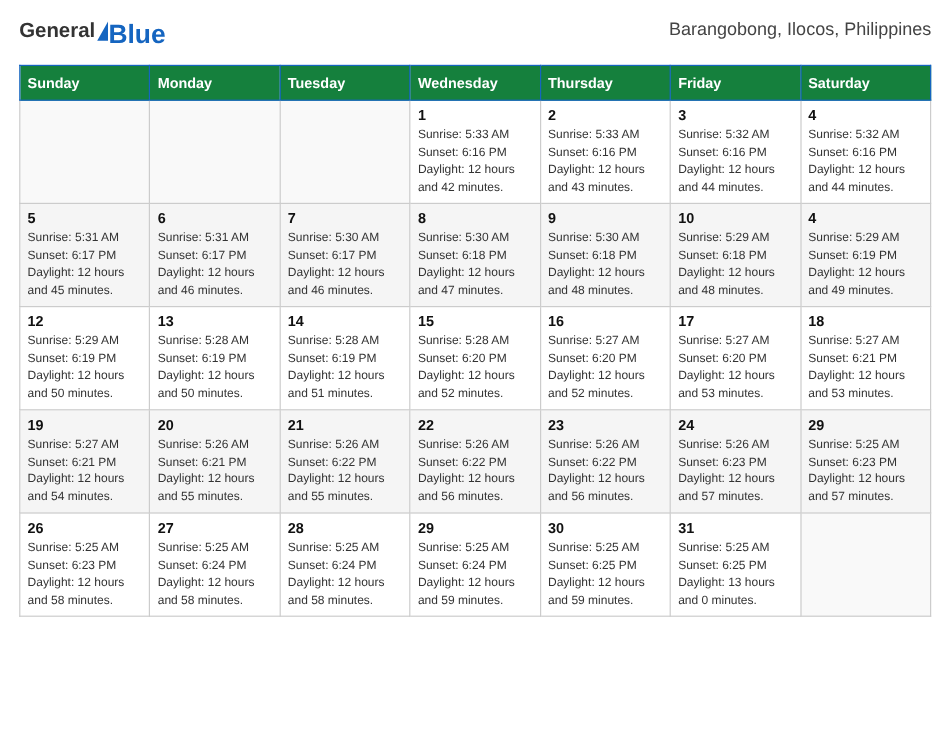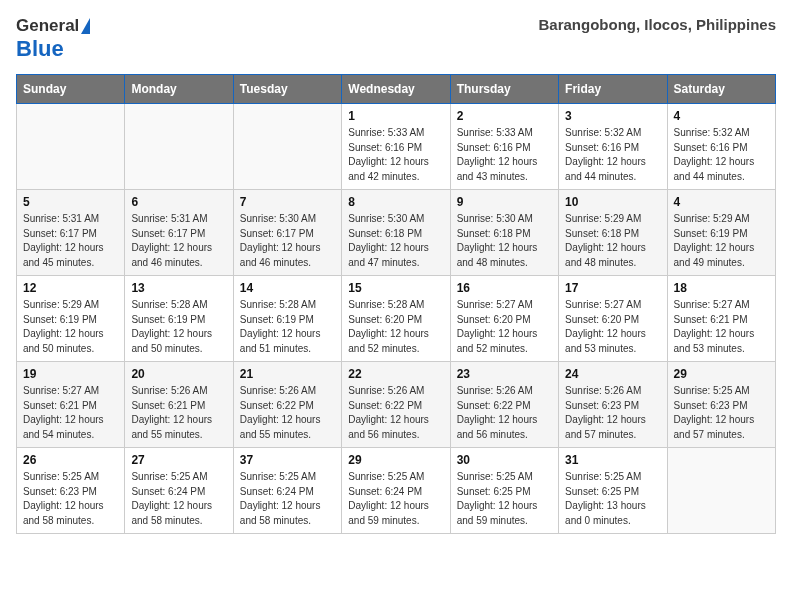--- a/index.html
+++ b/index.html
@@ -11,44 +11,44 @@
       padding: 16px;
     }
     .header {
       display: flex;
       justify-content: space-between;
       align-items: flex-start;
       margin-bottom: 12px;
     }
     .logo {
       display: flex;
-      flex-direction: column;
+      flex-direction: row;
       align-items: flex-start;
     }
     .title-block {
       text-align: right;
     }
     .title-block h1 {
       font-size: 32px;
       color: #1a1a2e;
       font-weight: bold;
     }
     .title-block h2 {
       font-size: 15px;
       color: #444;
-      font-weight: bold;
+      font-weight: normal;
       padding-left: 20px;
     }
     table {
       width: 100%;
       border-collapse: collapse;
       font-size: 11px;
     }
     thead tr th {
-      background-color: #737373;
+      background-color: #15803d;
       color: #fff;
       padding: 7px 6px;
       text-align: left;
       font-size: 12px;
       font-weight: bold;
       border: 1px solid #1565c0;
     }
     tbody tr td {
       border: 1px solid #ccc;
       padding: 5px 6px;
@@ -296,21 +296,21 @@
 Sunset: 6:23 PM
 Daylight: 12 hours and 58 minutes.</div>
         </td>
         <td>
           <div class="day-num">27</div>
           <div class="day-info" style="white-space: pre-line;">Sunrise: 5:25 AM
 Sunset: 6:24 PM
 Daylight: 12 hours and 58 minutes.</div>
         </td>
         <td>
-          <div class="day-num">37</div>
+          <div class="day-num">28</div>
           <div class="day-info" style="white-space: pre-line;">Sunrise: 5:25 AM
 Sunset: 6:24 PM
 Daylight: 12 hours and 58 minutes.</div>
         </td>
         <td>
           <div class="day-num">29</div>
           <div class="day-info" style="white-space: pre-line;">Sunrise: 5:25 AM
 Sunset: 6:24 PM
 Daylight: 12 hours and 59 minutes.</div>
         </td>

